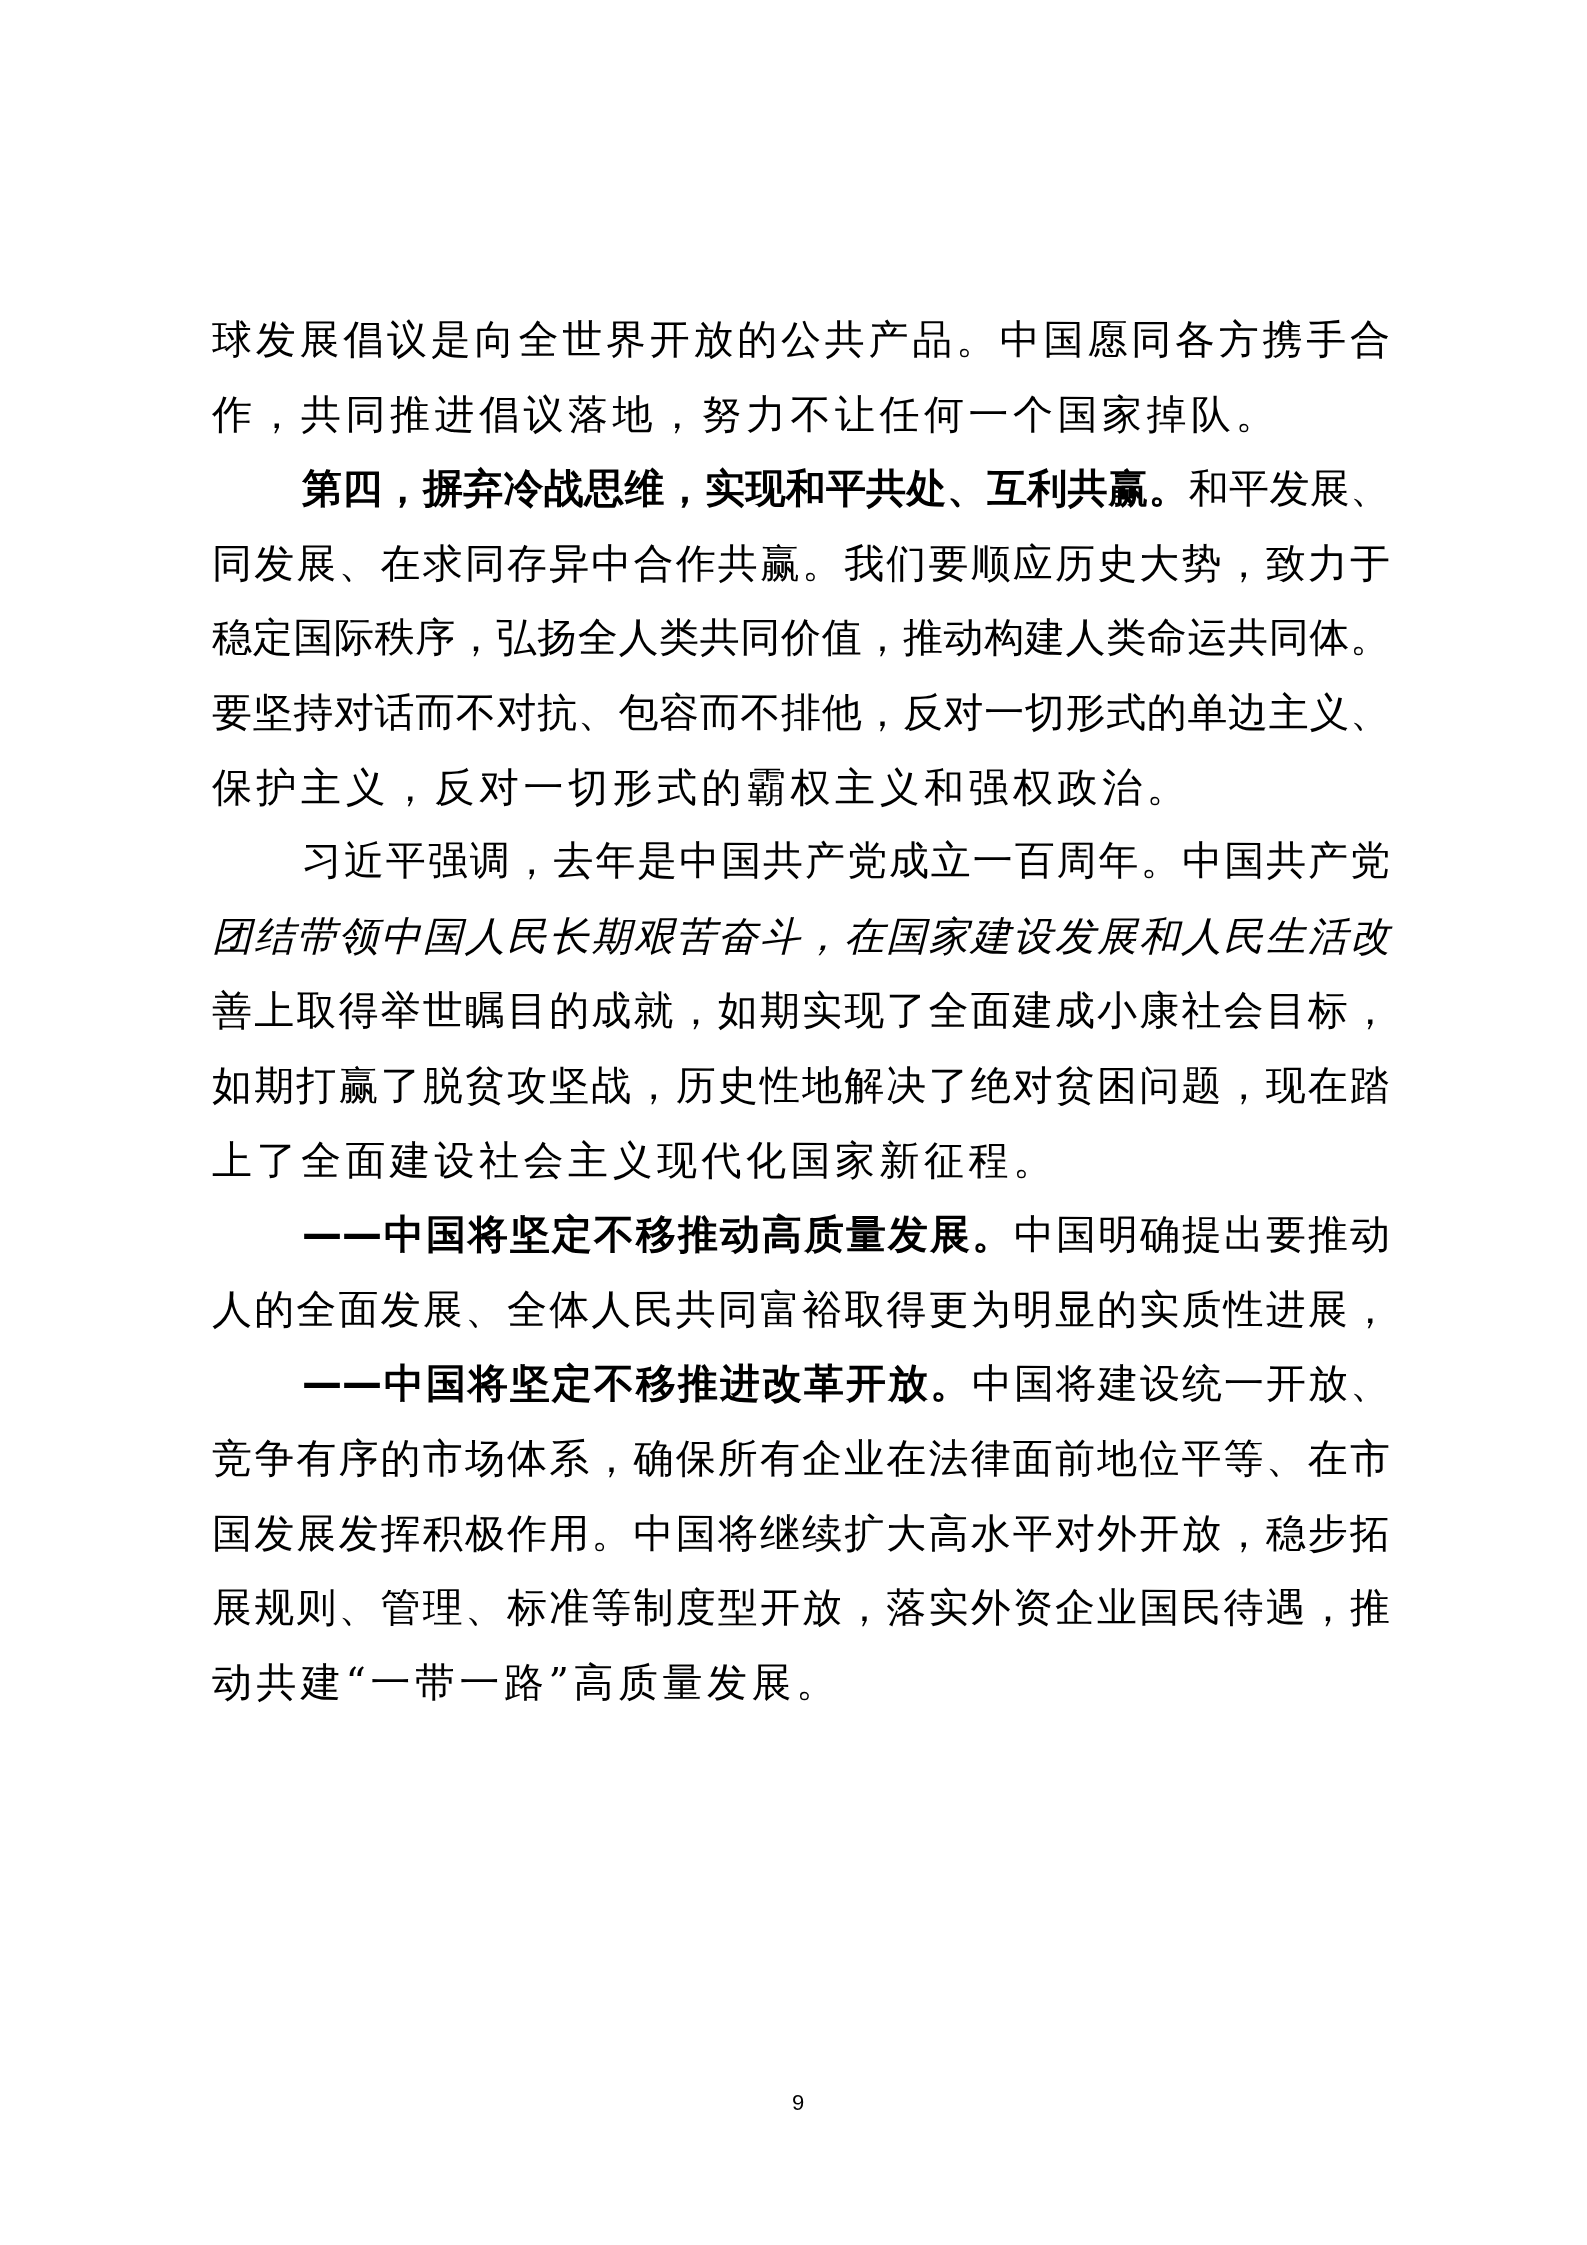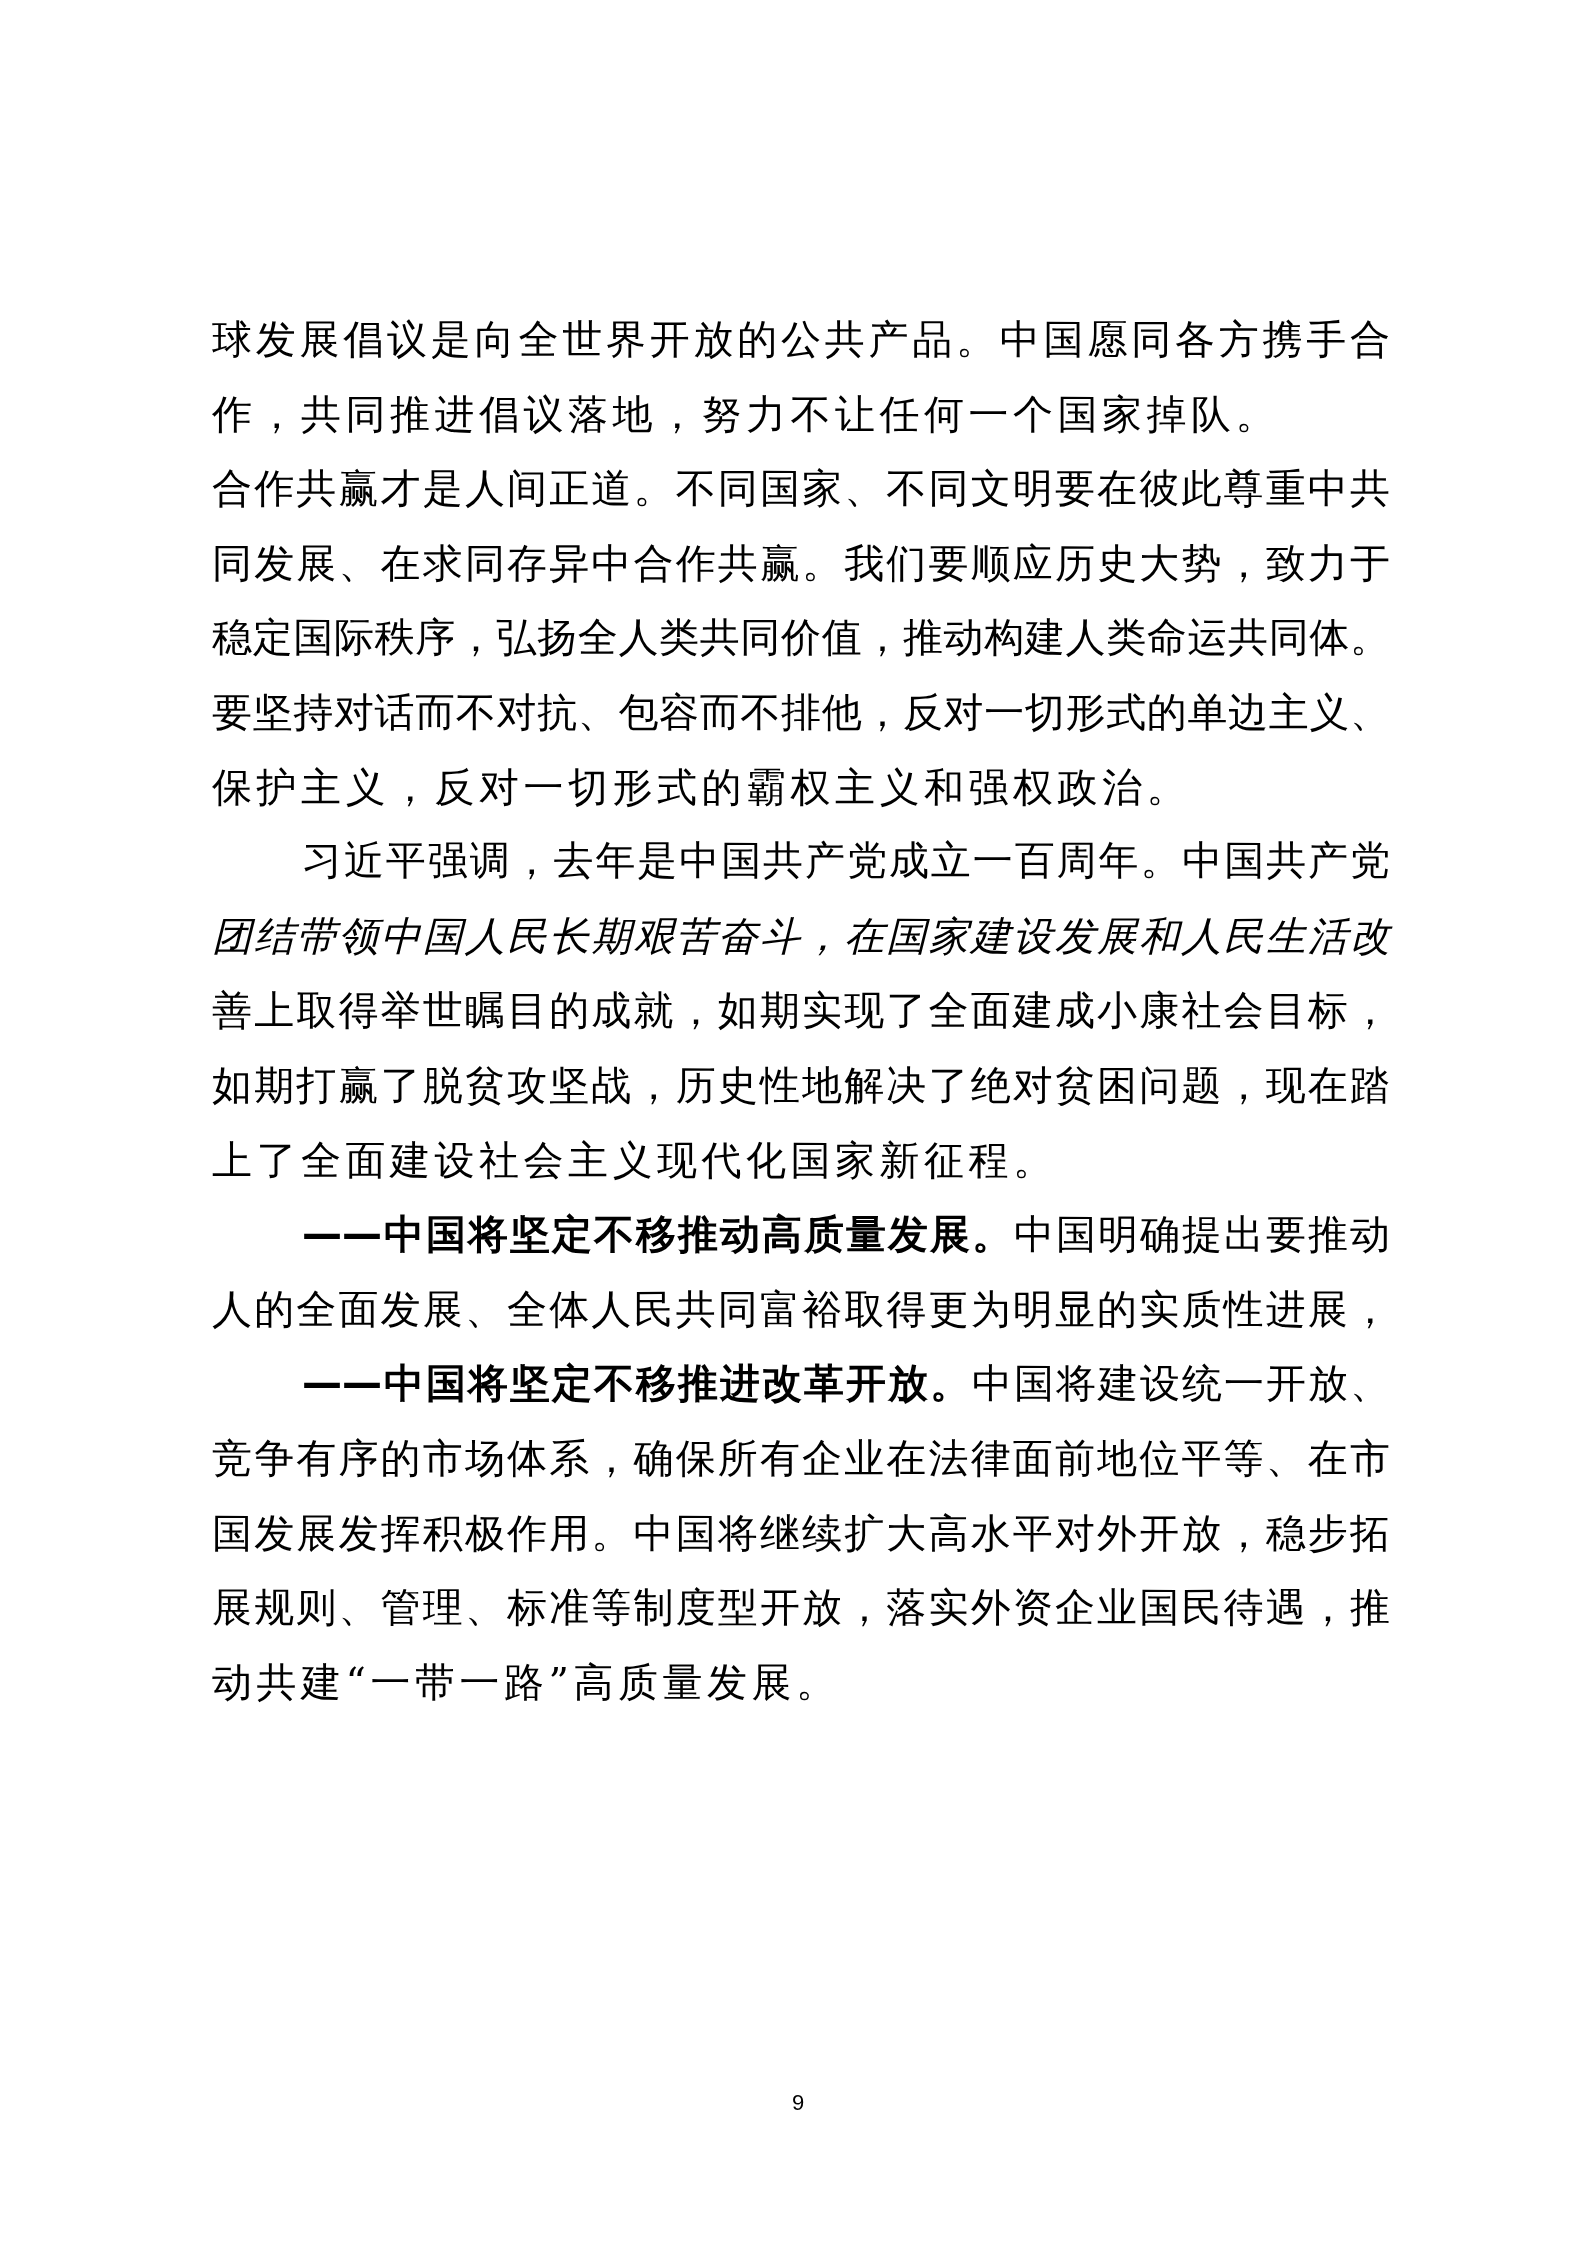--- a/index.html
+++ b/index.html
@@ -64,21 +64,21 @@
   </style>
 </head>
 <body>
 
 <div class="page">
   <div class="body-text">
 
     <div class="line" style="letter-spacing: 0px;"><span>球发展倡议是向全世界开放的公共产品。中国愿同各方携手合</span></div>
     <div class="line last"><span>作，共同推进倡议落地，努力不让任何一个国家掉队。</span></div>
 
-    <div class="line" style="letter-spacing: 0px;"><span>合作共赢才是人间正道。不同国家、不同文明要在彼此尊重中共</span></div>
+    <div class="line indent" style="letter-spacing: -0.000600962px;"><span class="bold">第四，摒弃冷战思维，实现和平共处、互利共赢。</span><span>和平发展、</span></div>
     <div class="line" style="letter-spacing: 0px;"><span>同发展、在求同存异中合作共赢。我们要顺应历史大势，致力于</span></div>
     <div class="line" style="letter-spacing: 0px;"><span>稳定国际秩序，弘扬全人类共同价值，推动构建人类命运共同体。</span></div>
     <div class="line" style="letter-spacing: 0px;"><span>要坚持对话而不对抗、包容而不排他，反对一切形式的单边主义、</span></div>
     <div class="line last"><span>保护主义，反对一切形式的霸权主义和强权政治。</span></div>
 
     <div class="line indent" style="letter-spacing: 0px; font-family: Liberation Serif, serif;"><span>习近平强调，去年是中国共产党成立一百周年。中国共产党</span></div>
     <div class="line" style="letter-spacing: 0px; font-style: italic;"><span>团结带领中国人民长期艰苦奋斗，在国家建设发展和人民生活改</span></div>
     <div class="line" style="letter-spacing: 0px;"><span>善上取得举世瞩目的成就，如期实现了全面建成小康社会目标，</span></div>
     <div class="line" style="letter-spacing: 0px;"><span>如期打赢了脱贫攻坚战，历史性地解决了绝对贫困问题，现在踏</span></div>
     <div class="line last"><span>上了全面建设社会主义现代化国家新征程。</span></div>

